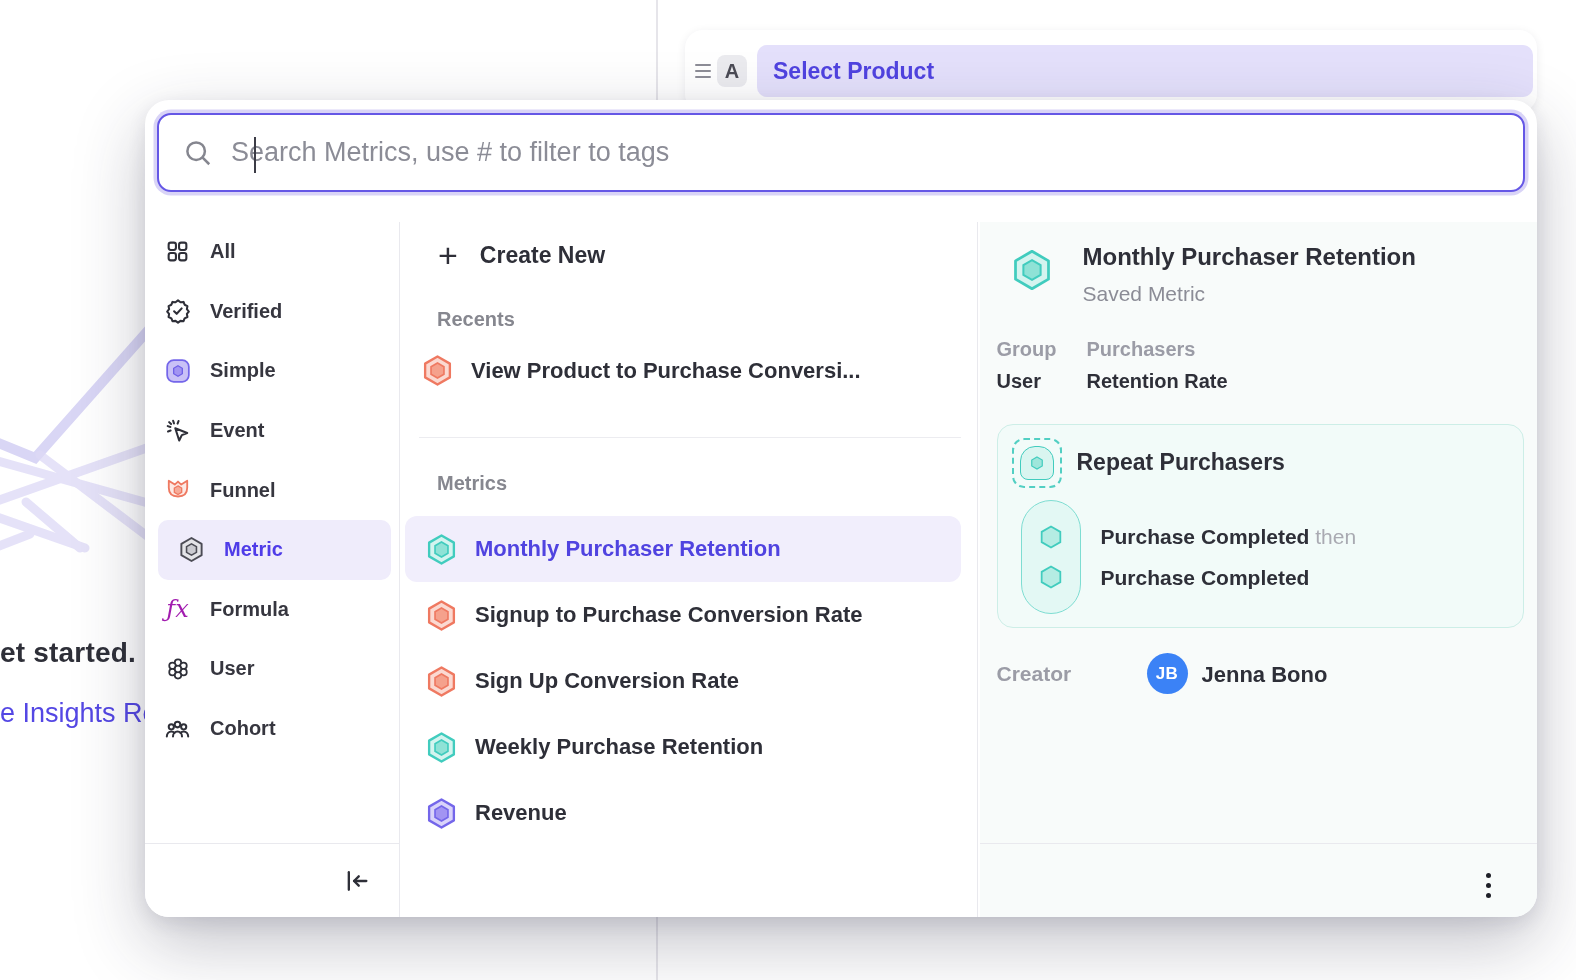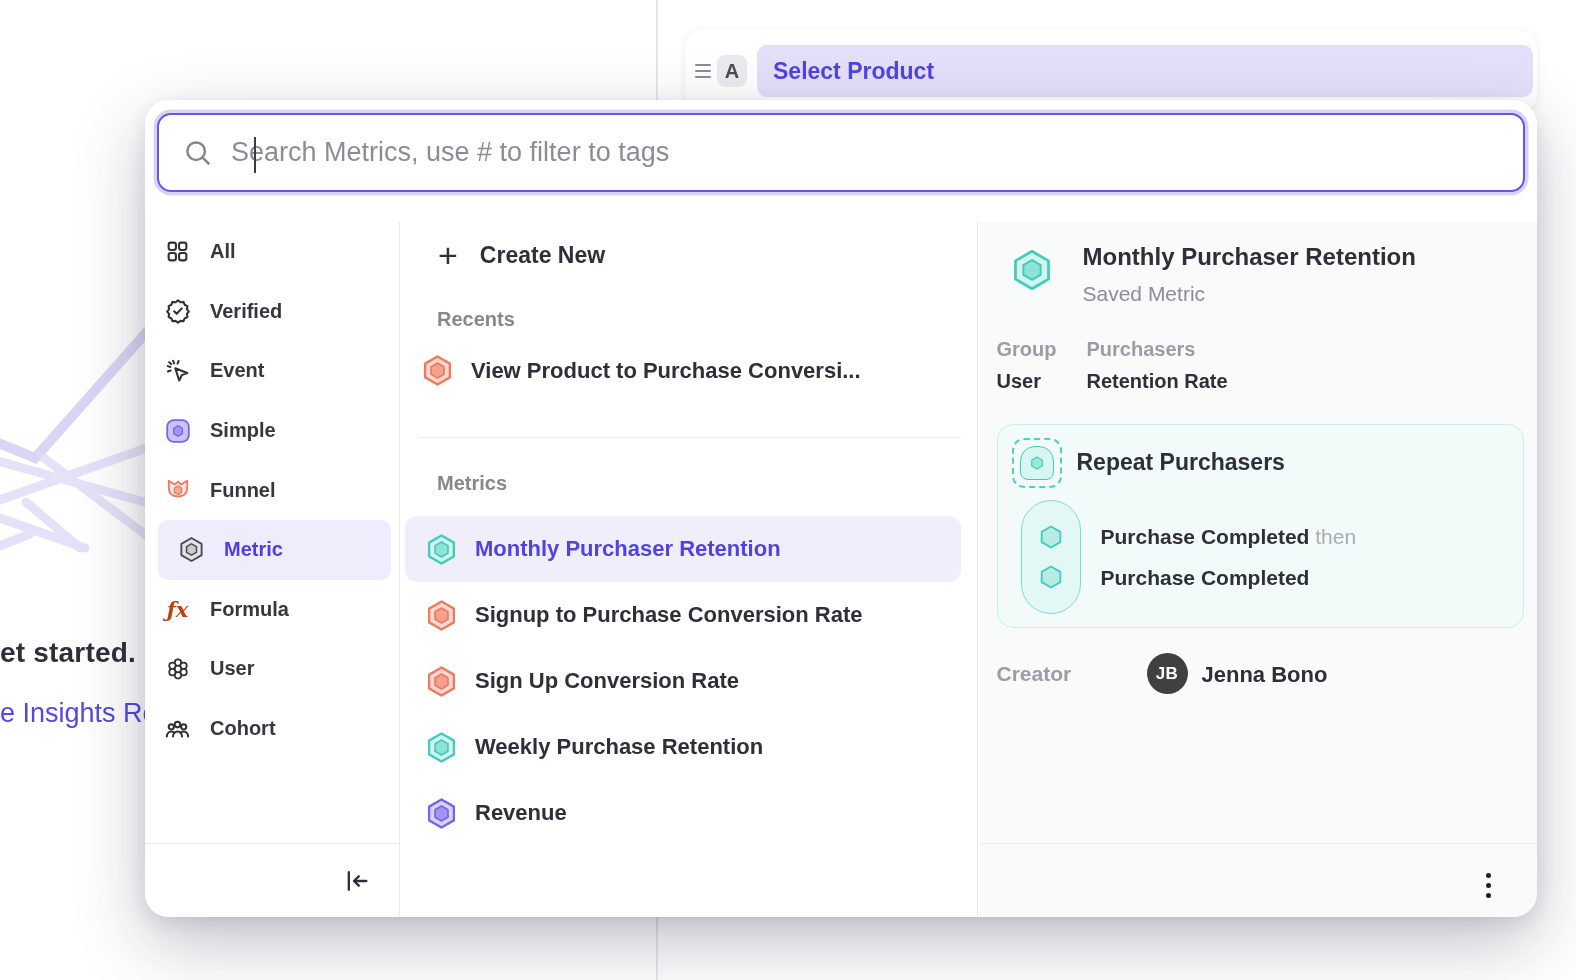--- a/index.html
+++ b/index.html
@@ -57,21 +57,21 @@
     border-right:1.5px solid #e9e9ee; border-radius:0 0 0 24px; background:#fff;
   }
   .side-item {
     height:59.6px; display:flex; align-items:center; padding-left:19px; gap:19px;
     font-size:20px; font-weight:600; color:#36363f; cursor:pointer;
   }
   .side-item .ic { width:27px; height:27px; display:flex; align-items:center; justify-content:center; }
   .side-item.selected {
     margin:0 8px 0 13px; padding-left:20px; background:#efecfb; border-radius:10px; color:#4f3ce8;
   }
-  .fx { font-family:"DejaVu Serif","Liberation Serif",serif; font-style:italic; font-size:21px; font-weight:700; color:#c2410c; }
+  .fx { font-family:"DejaVu Serif","Liberation Serif",serif; font-style:italic; font-size:24px; font-weight:400; color:#a21caf; }
   .side-footer { position:absolute; left:0; right:0; top:621px; border-top:1.5px solid #e9e9ee; height:74px; display:flex; align-items:center; justify-content:flex-end; padding-right:28px; }
   
   .listpanel { position:absolute; left:256px; top:0; bottom:0; width:577px; border-right:1.5px solid #e9e9ee; background:#fff; overflow:hidden; }
   .create-row { position:absolute; left:37px; top:16px; display:flex; align-items:center; gap:22px; cursor:pointer; }
   .create-row .plus { font-size:34px; font-weight:400; color:#2f2f38; line-height:1; }
   .create-row .lbl { font-size:23px; font-weight:700; color:#2e2f38; }
   .sect-label { position:absolute; left:36px; font-size:20px; font-weight:600; color:#86878f; }
   .recents-label { top:86px; }
   .metrics-label { top:250px; }
   .recent-item { position:absolute; left:20px; top:132px; display:flex; align-items:center; gap:17px; cursor:pointer; }
@@ -112,21 +112,21 @@
     position:absolute; left:23px; top:75px; width:60px; height:114px;
     background:#e3f8f4; border:1.5px solid #7eddd2; border-radius:30px;
     display:flex; flex-direction:column; align-items:center; justify-content:center; gap:12px;
   }
   .step-line { position:absolute; left:103px; font-size:21px; font-weight:700; color:#2e2f38; }
   .step-line .conn { font-weight:500; color:#a9aab2; }
   .step1 { top:100px; } .step2 { top:141px; }
   .creator-label { position:absolute; left:17px; top:440px; font-size:21px; font-weight:600; color:#9b9ca6; }
   .avatar {
     position:absolute; left:167px; top:431px; width:41px; height:41px; border-radius:50%;
-    background:#404040; color:#fff; font-size:17px; font-weight:700;
+    background:#3b82f6; color:#fff; font-size:17px; font-weight:700;
     display:flex; align-items:center; justify-content:center; letter-spacing:.3px;
   }
   .creator-name { position:absolute; left:222px; top:440px; font-size:22px; font-weight:600; color:#2e2f38; }
   .detail-footer { position:absolute; left:0; right:0; top:621px; border-top:1.5px solid #e9e9ee; height:74px; }
   .kebab { position:absolute; right:42px; top:25px; display:flex; flex-direction:column; gap:5px; cursor:pointer; padding:4px; }
   .kebab i { width:5px; height:5px; border-radius:50%; background:#1e1f27; display:block; }
   svg { display:block; }
 </style>
 </head>
 <body>
@@ -190,40 +190,40 @@
           <svg width="26" height="26" viewBox="0 0 24 24" fill="none" stroke="#2e2f38" stroke-width="1.9" stroke-linejoin="round">
             <path d="M12 2.2l2.3 1.7 2.8-.3 1 2.6 2.6 1.3-.5 2.8 1.8 2.2-1.8 2.2.5 2.8-2.6 1.3-1 2.6-2.8-.3-2.3 1.7-2.3-1.7-2.8.3-1-2.6-2.6-1.3.5-2.8-1.8-2.2 1.8-2.2-.5-2.8 2.6-1.3 1-2.6 2.8.3z"></path>
             <path d="M8.4 12.2l2.4 2.4 4.6-5" stroke-linecap="round"></path>
           </svg>
           </span>
         <span>Verified</span>
       </div>
 
       <div class="side-item">
         <span class="ic">
+          <svg width="26" height="26" viewBox="0 0 24 24">
+            <rect x="2" y="2" width="20" height="20" rx="6" fill="#c9c1f7" stroke="#7466ea" stroke-width="1.6"></rect>
+            <path d="M12 7.2 L16 9.5 V14.5 L12 16.8 L8 14.5 V9.5 Z" fill="#a294f2" stroke="#6f61e8" stroke-width="1.2"></path>
+          </svg>
+          </span>
+        <span>Simple</span>
+      </div>
+
+      <div class="side-item">
+        <span class="ic">
           <svg width="26" height="26" viewBox="0 0 24 24" fill="none" stroke="#2e2f38" stroke-width="1.9" stroke-linecap="round" stroke-linejoin="round">
             <path d="M9.5 9.5l11 4.4-5 1.9-2.4 5z"></path>
             <line x1="7.5" y1="2.5" x2="8.3" y2="5"></line>
               <line x1="2.5" y1="7.5" x2="5" y2="8.3"></line>
             <line x1="3.8" y1="3.8" x2="5.6" y2="5.6"></line>
               <line x1="12.5" y1="2.8" x2="11.6" y2="5.2"></line>
             <line x1="2.8" y1="12.5" x2="5.2" y2="11.6"></line>
           </svg>
           </span>
         <span>Event</span>
-      </div>
-
-      <div class="side-item">
-        <span class="ic">
-          <svg width="26" height="26" viewBox="0 0 24 24">
-            <rect x="2" y="2" width="20" height="20" rx="6" fill="#c9c1f7" stroke="#7466ea" stroke-width="1.6"></rect>
-            <path d="M12 7.2 L16 9.5 V14.5 L12 16.8 L8 14.5 V9.5 Z" fill="#a294f2" stroke="#6f61e8" stroke-width="1.2"></path>
-          </svg>
-          </span>
-        <span>Simple</span>
       </div>
 
       <div class="side-item">
         <span class="ic">
           <svg width="26" height="26" viewBox="0 0 24 24">
             <path d="M3.5 3.5 V10 q0 8 8.5 8 q8.5 0 8.5 -8 V3.5 L15 7 L12 4.2 L9 7 Z" fill="#fde9e4" stroke="#ef7961" stroke-width="1.7" stroke-linejoin="round"></path>
             <path d="M12 8.2 L15.4 10.2 V14.2 L12 16.2 L8.6 14.2 V10.2 Z" fill="#f7ab98" stroke="#ef7961" stroke-width="1.2"></path>
           </svg>
           </span>
         <span>Funnel</span>

